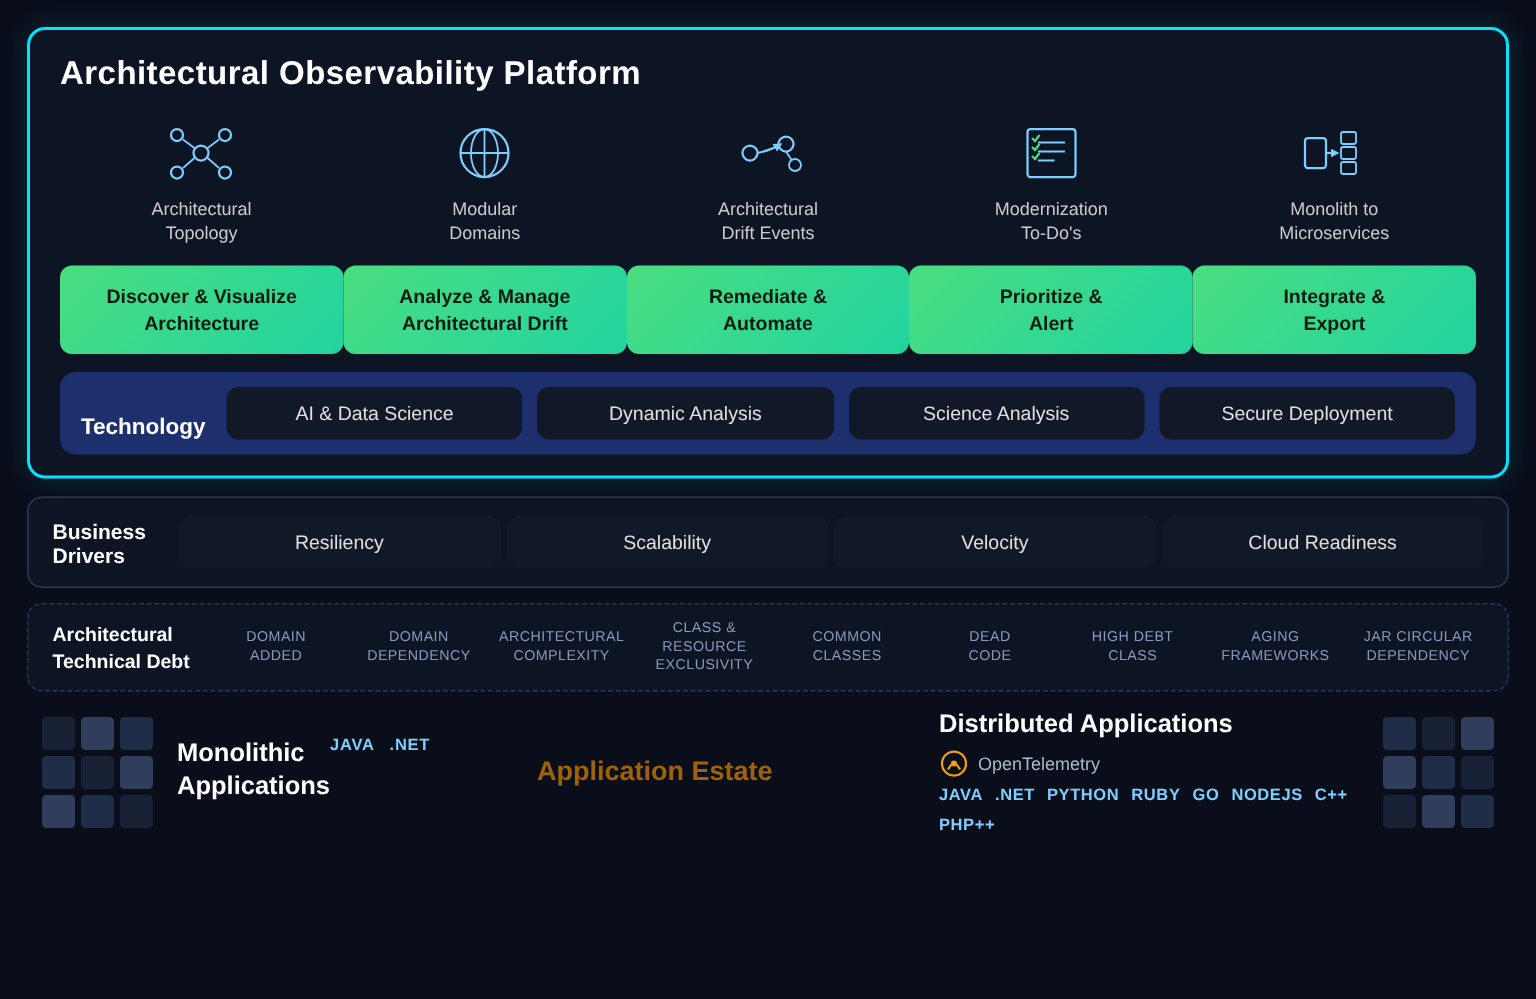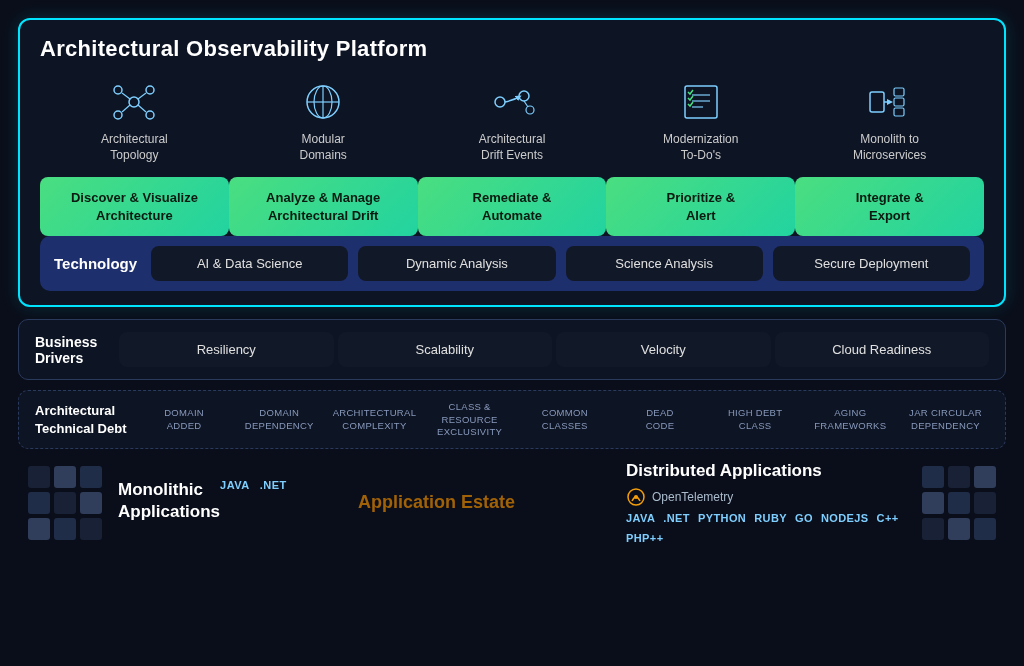--- a/index.html
+++ b/index.html
@@ -56,20 +56,21 @@
     .icon-label {
       font-size: 12px;
       color: #cccccc;
       line-height: 1.3;
       text-align: center;
     }
 
     
     .green-buttons-row {
       display: flex;
+      margin-bottom: 12px;
     }
 
     .green-btn {
       flex: 1;
       background: linear-gradient(135deg, #4ade80, #22d3a0);
       border-radius: 8px;
       padding: 12px 8px;
       text-align: center;
       font-size: 13px;
       font-weight: 600;
@@ -80,21 +81,21 @@
       align-items: center;
       justify-content: center;
     }
 
     
     .tech-row {
       background: #1e2f6e;
       border-radius: 10px;
       padding: 10px 14px;
       display: flex;
-      align-items: center;
+      align-items: flex-end;
       gap: 10px;
     }
 
     .tech-label {
       font-size: 15px;
       font-weight: 700;
       color: #ffffff;
       white-space: nowrap;
       margin-right: 4px;
     }

